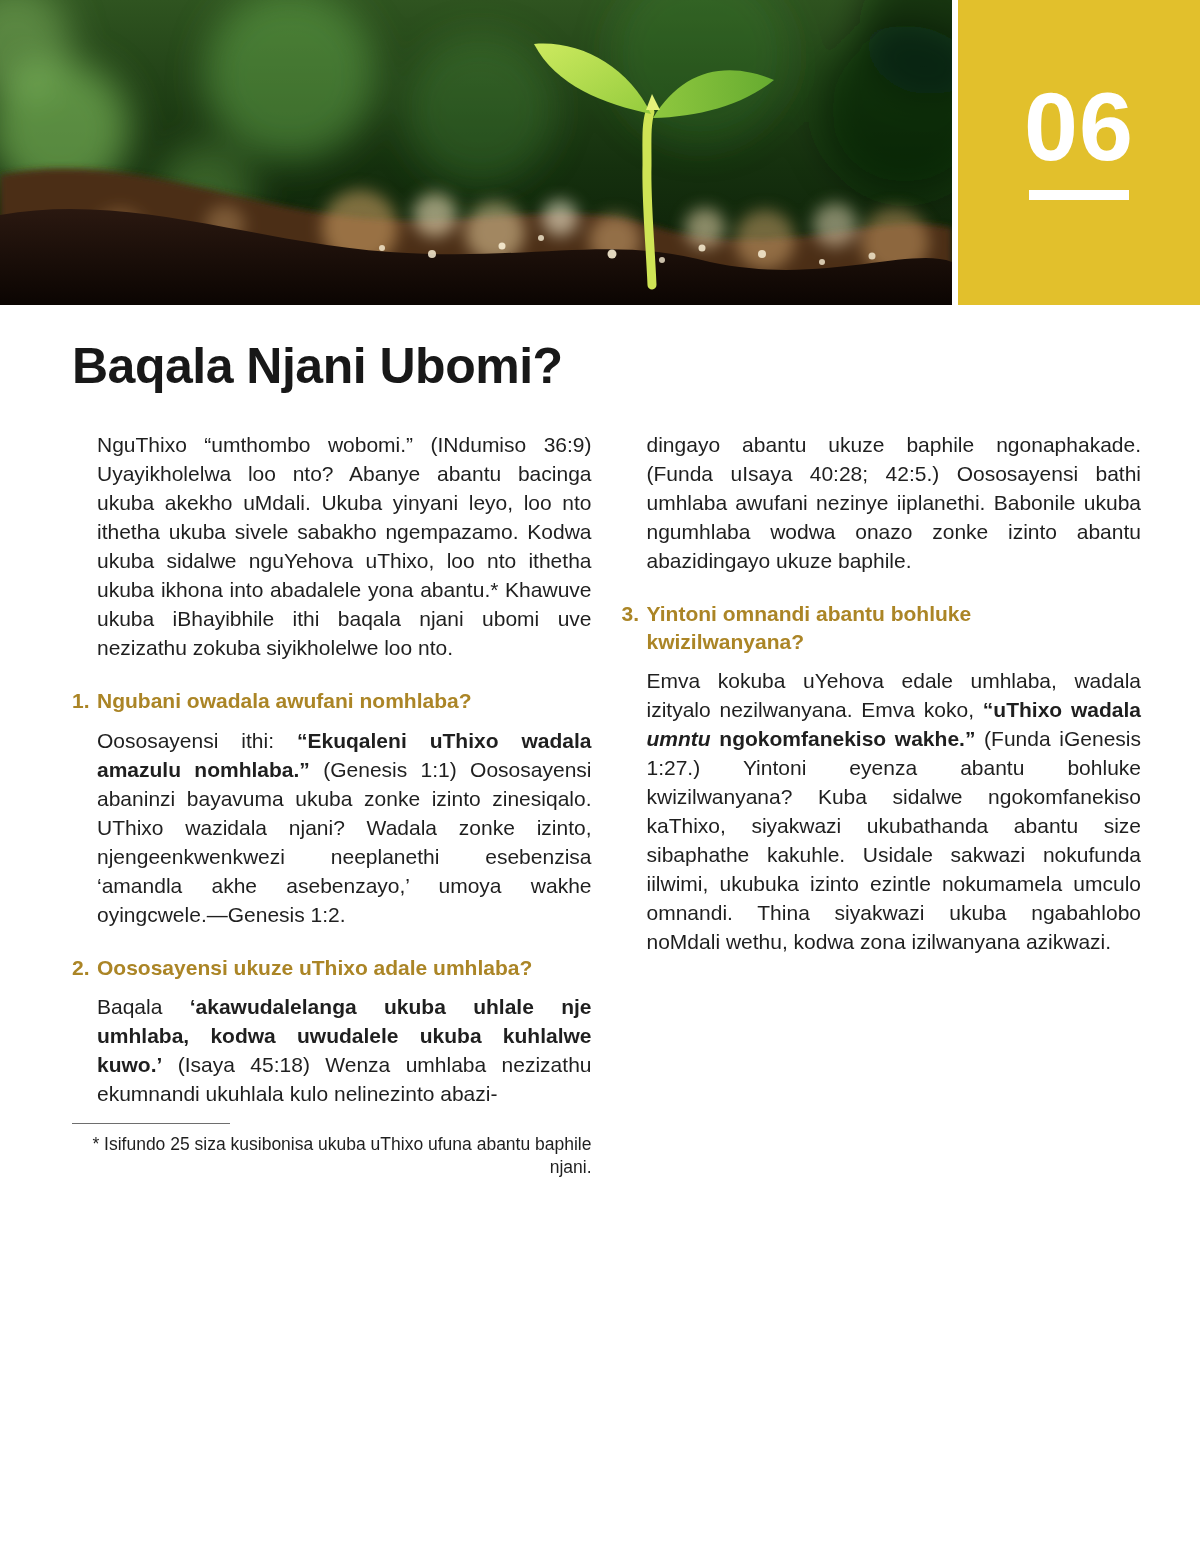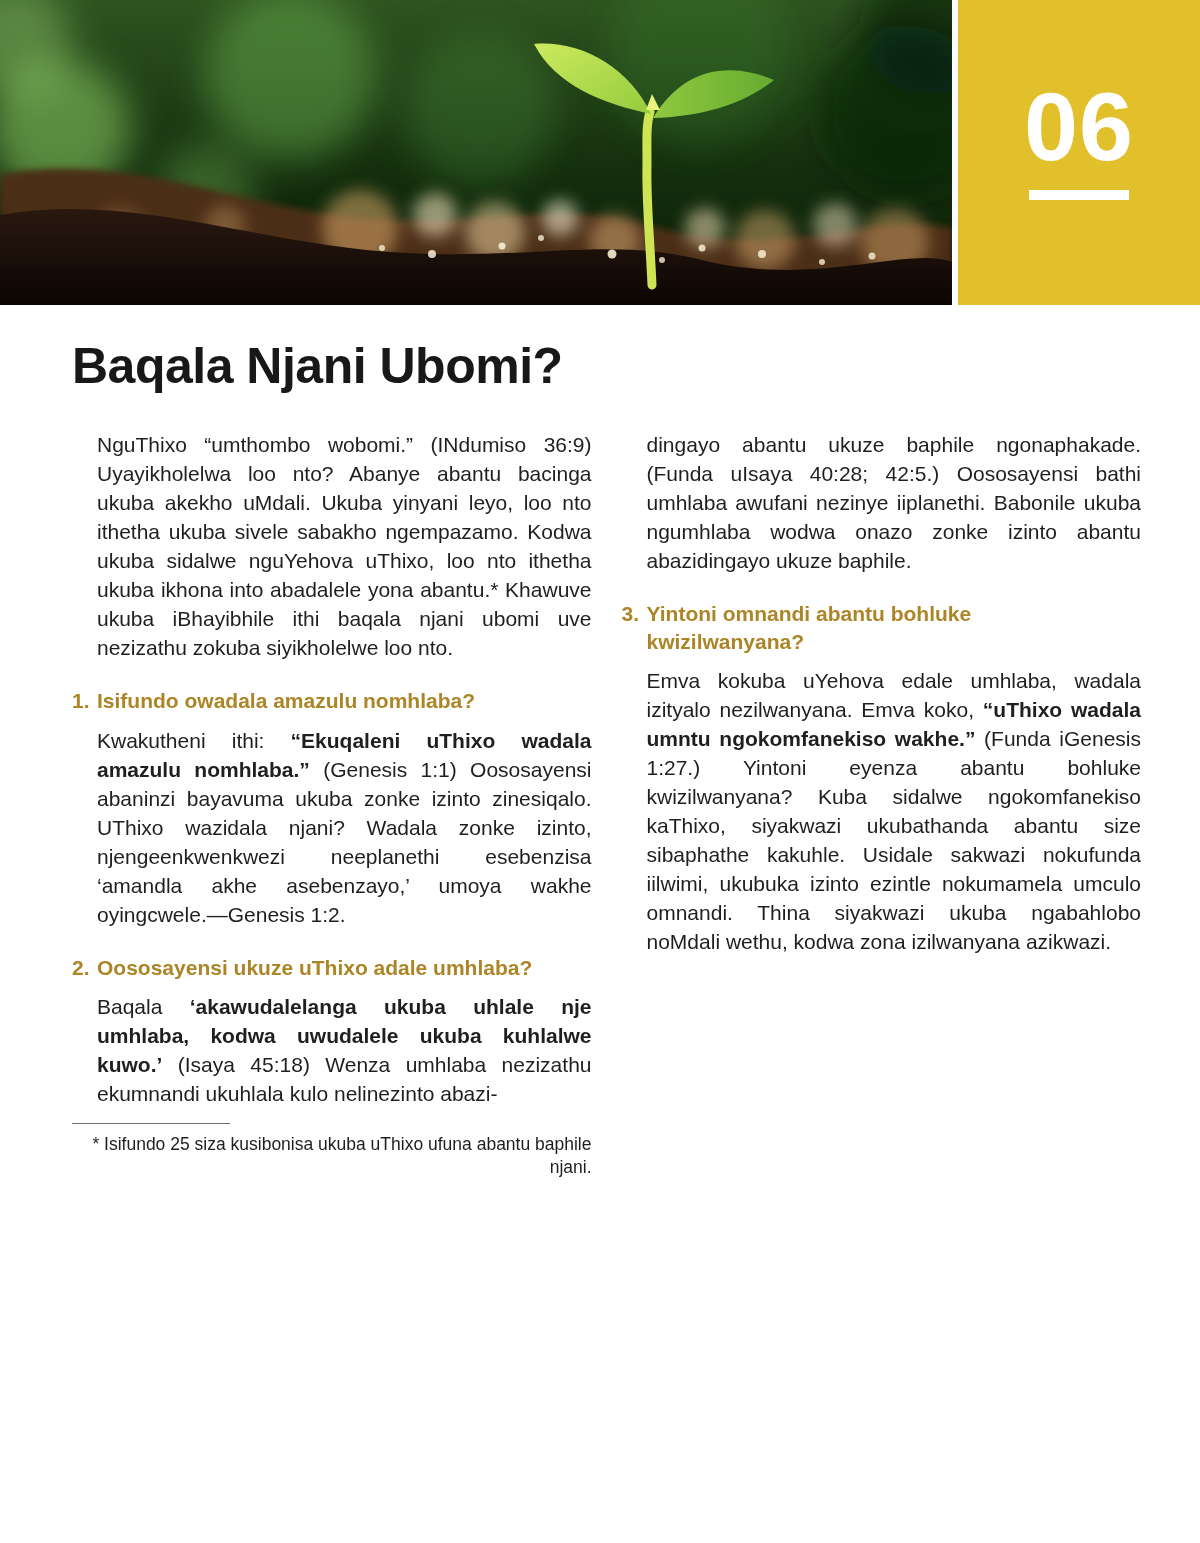--- a/index.html
+++ b/index.html
@@ -39,21 +39,21 @@
     color:var(--text-color);
   }
   h3.q{
     display:flex;margin:25px 0 11px 0;font-size:21px;line-height:27.5px;
     font-weight:700;color:var(--heading-gold);
   }
   .qnum{flex:none;width:25px;}
   .qtext{flex:0 1 auto;}
   .qtext.narrow{max-width:350px;}
   .b{font-weight:700;margin-top:23px;}
-  .i{}
+  .i{font-style:italic;}
   .footnote{margin-top:15px;}
   .footnote-divider{width:158px;border-top:1.5px solid #6e6e6e;margin:0 0 9px 0;}
   .footnote-text{margin:0;font-size:17.5px;line-height:23px;text-align:right;}
 </style>
 </head>
 <body>
 
 <div class="page">
 
   <header>
@@ -150,23 +150,23 @@
   <main>
     <h1>Baqala Njani Ubomi?</h1>
 
     <div class="cols">
 
       <div class="col">
         <p class="body"><span>NguThixo “umthombo wobomi.” (INdumiso 36:9) Uyayikholelwa loo nto? Abanye abantu bacinga ukuba akekho uMdali. Ukuba yinyani leyo, loo nto ithetha ukuba sivele sabakho ngempazamo. Kodwa ukuba sidalwe nguYehova uThixo, loo nto ithetha ukuba ikhona into abadalele yona abantu.* Khawuve ukuba iBhayibhile ithi baqala njani ubomi uve nezizathu zokuba siyikholelwe loo nto.</span></p>
 
         <h3 class="q">
           <span class="qnum">1.</span>
-          <span class="qtext">Isifundo owadala amazulu nomhlaba?</span>
+          <span class="qtext">Ngubani owadala awufani nomhlaba?</span>
         </h3>
-        <p class="body"><span>Kwakutheni ithi: </span><span class="b">“Ekuqaleni uThixo wadala amazulu nomhlaba.”</span><span> (Genesis 1:1) Oososayensi abaninzi bayavuma ukuba zonke izinto zinesiqalo. UThixo wazidala njani? Wadala zonke izinto, njengeenkwenkwezi neeplanethi esebenzisa ‘amandla akhe asebenzayo,’ umoya wakhe oyingcwele.—Genesis 1:2.</span></p>
+        <p class="body"><span>Oososayensi ithi: </span><span class="b">“Ekuqaleni uThixo wadala amazulu nomhlaba.”</span><span> (Genesis 1:1) Oososayensi abaninzi bayavuma ukuba zonke izinto zinesiqalo. UThixo wazidala njani? Wadala zonke izinto, njengeenkwenkwezi neeplanethi esebenzisa ‘amandla akhe asebenzayo,’ umoya wakhe oyingcwele.—Genesis 1:2.</span></p>
 
         <h3 class="q">
           <span class="qnum">2.</span>
           <span class="qtext">Oososayensi ukuze uThixo adale umhlaba?</span>
         </h3>
         <p class="body"><span>Baqala </span><span class="b">‘akawudalelanga ukuba uhlale nje umhlaba, kodwa uwudalele ukuba kuhlalwe kuwo.’</span><span> (Isaya 45:18) Wenza umhlaba nezizathu ekumnandi ukuhlala kulo nelinezinto abazi-</span></p>
 
         <div class="footnote">
           <div class="footnote-divider"></div>
           <p class="footnote-text">* Isifundo 25 siza kusibonisa ukuba uThixo ufuna abantu baphile njani.</p>

